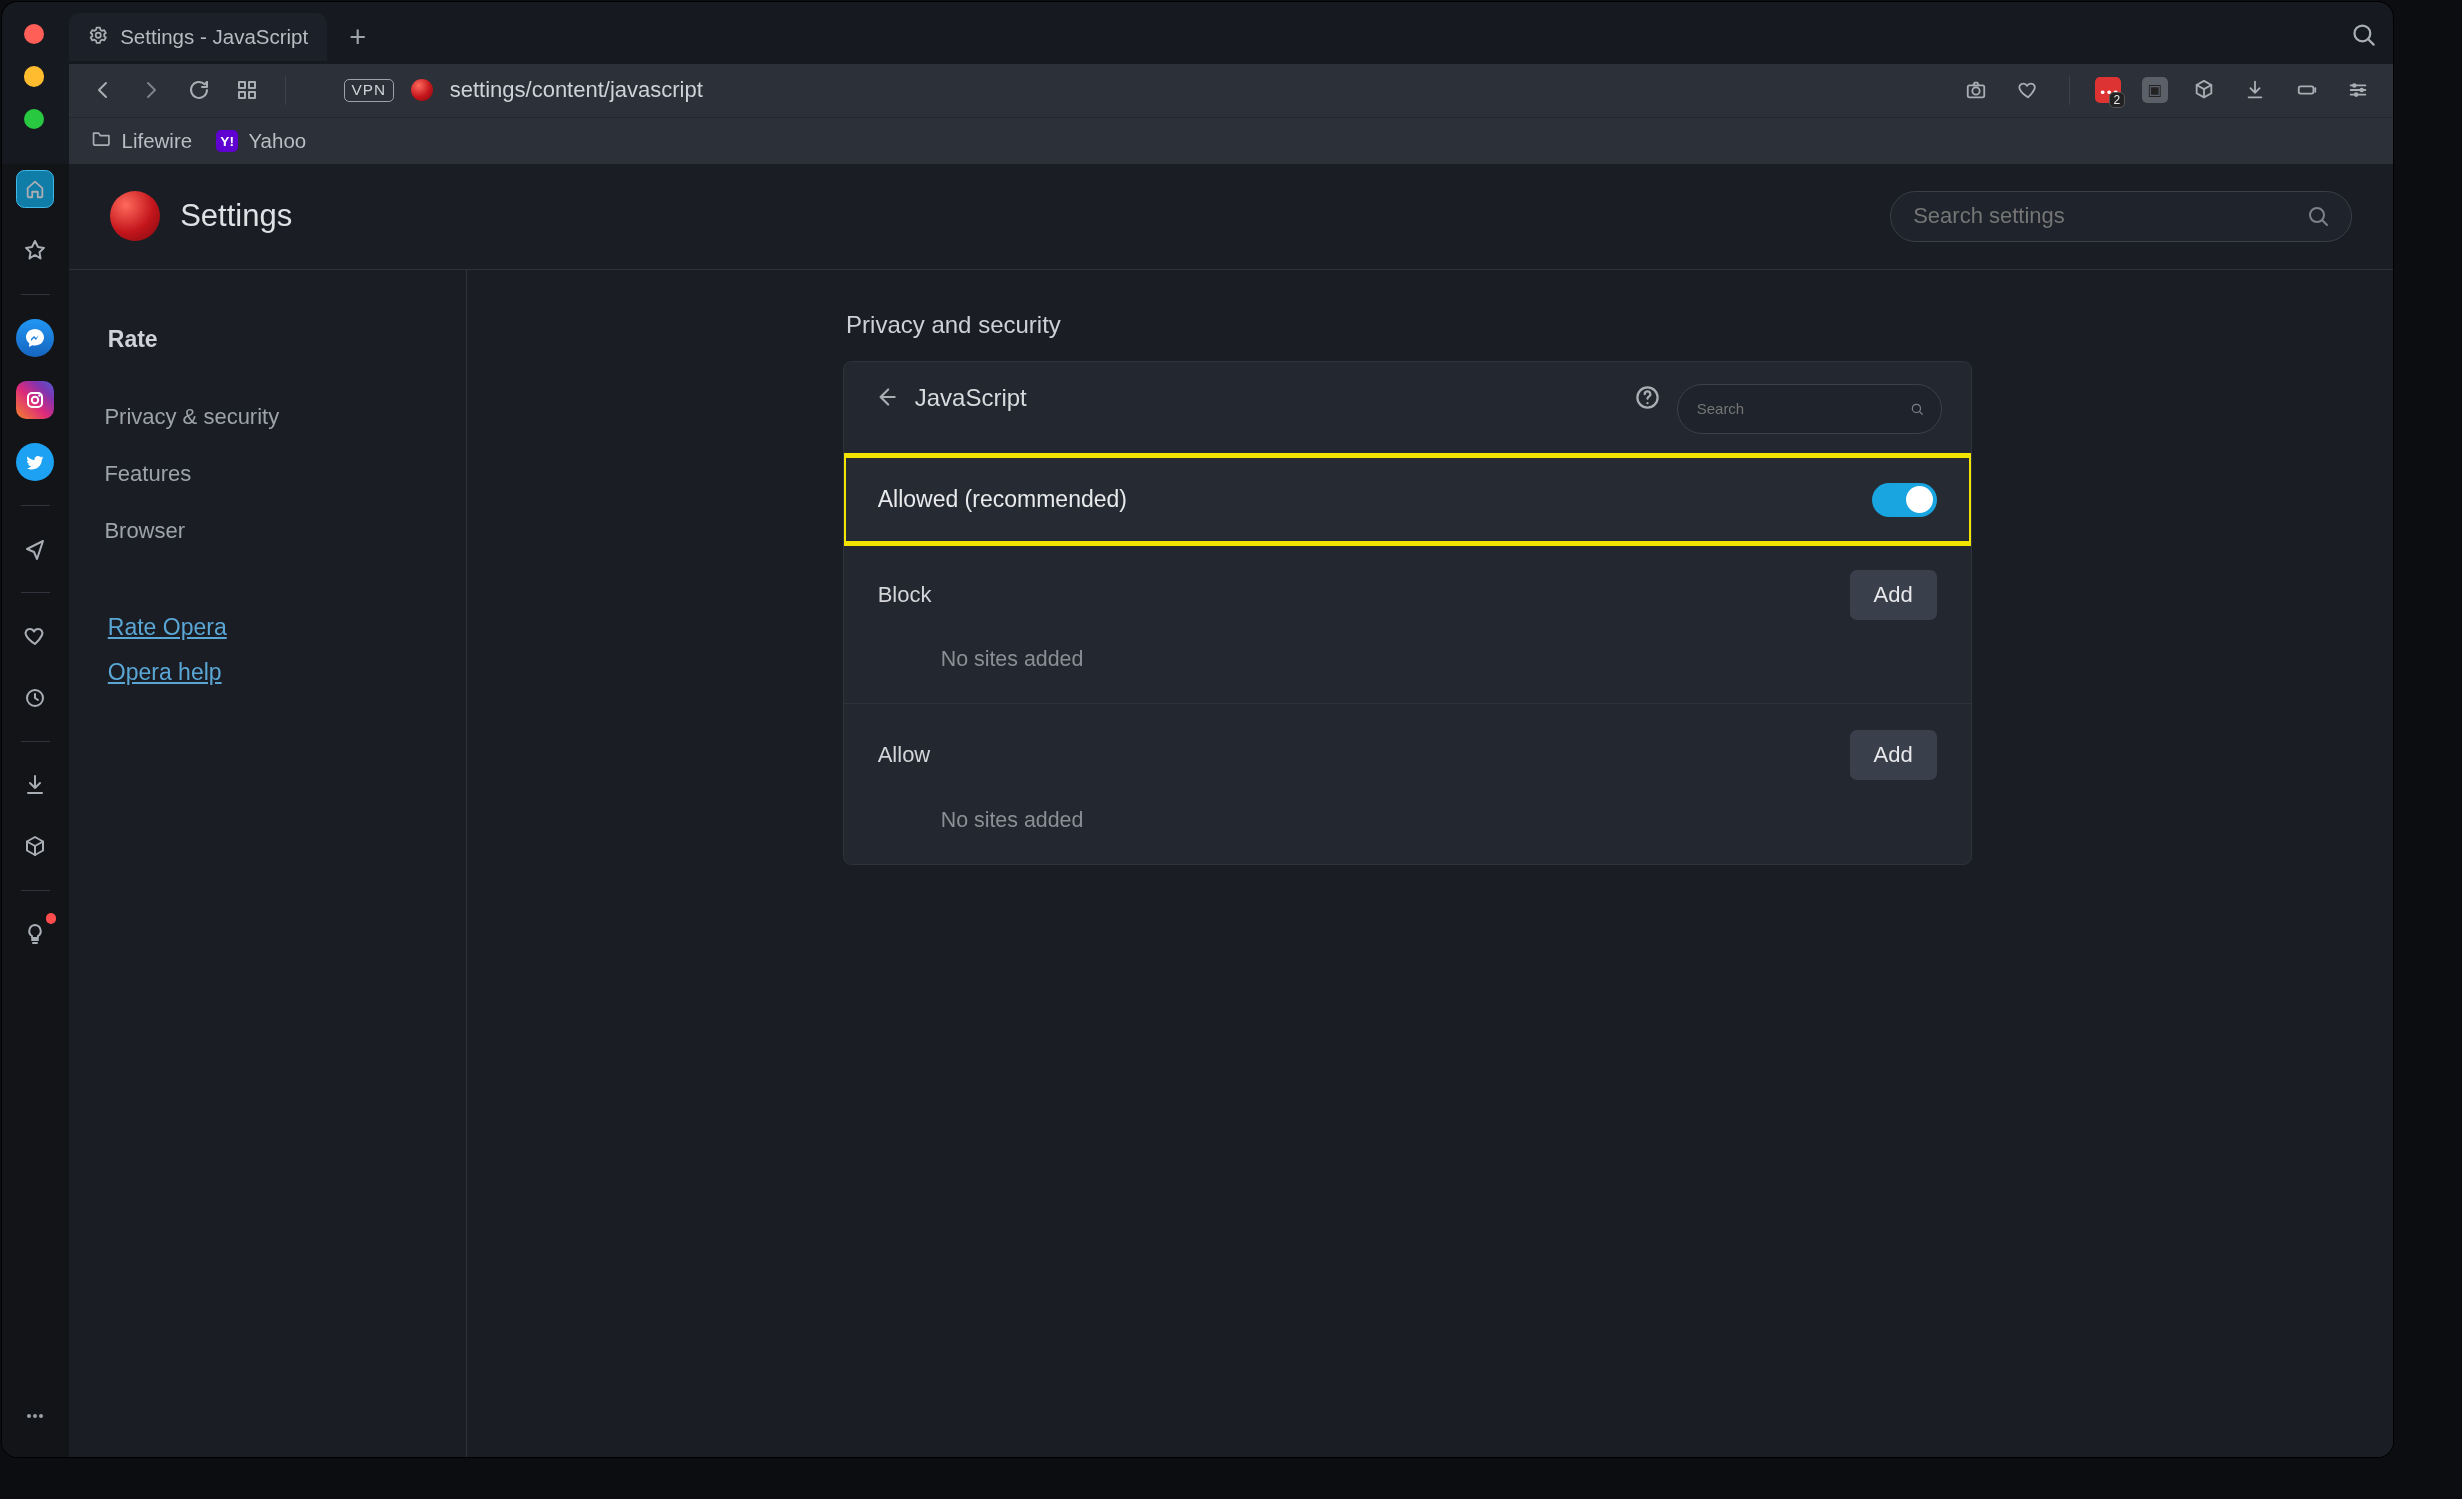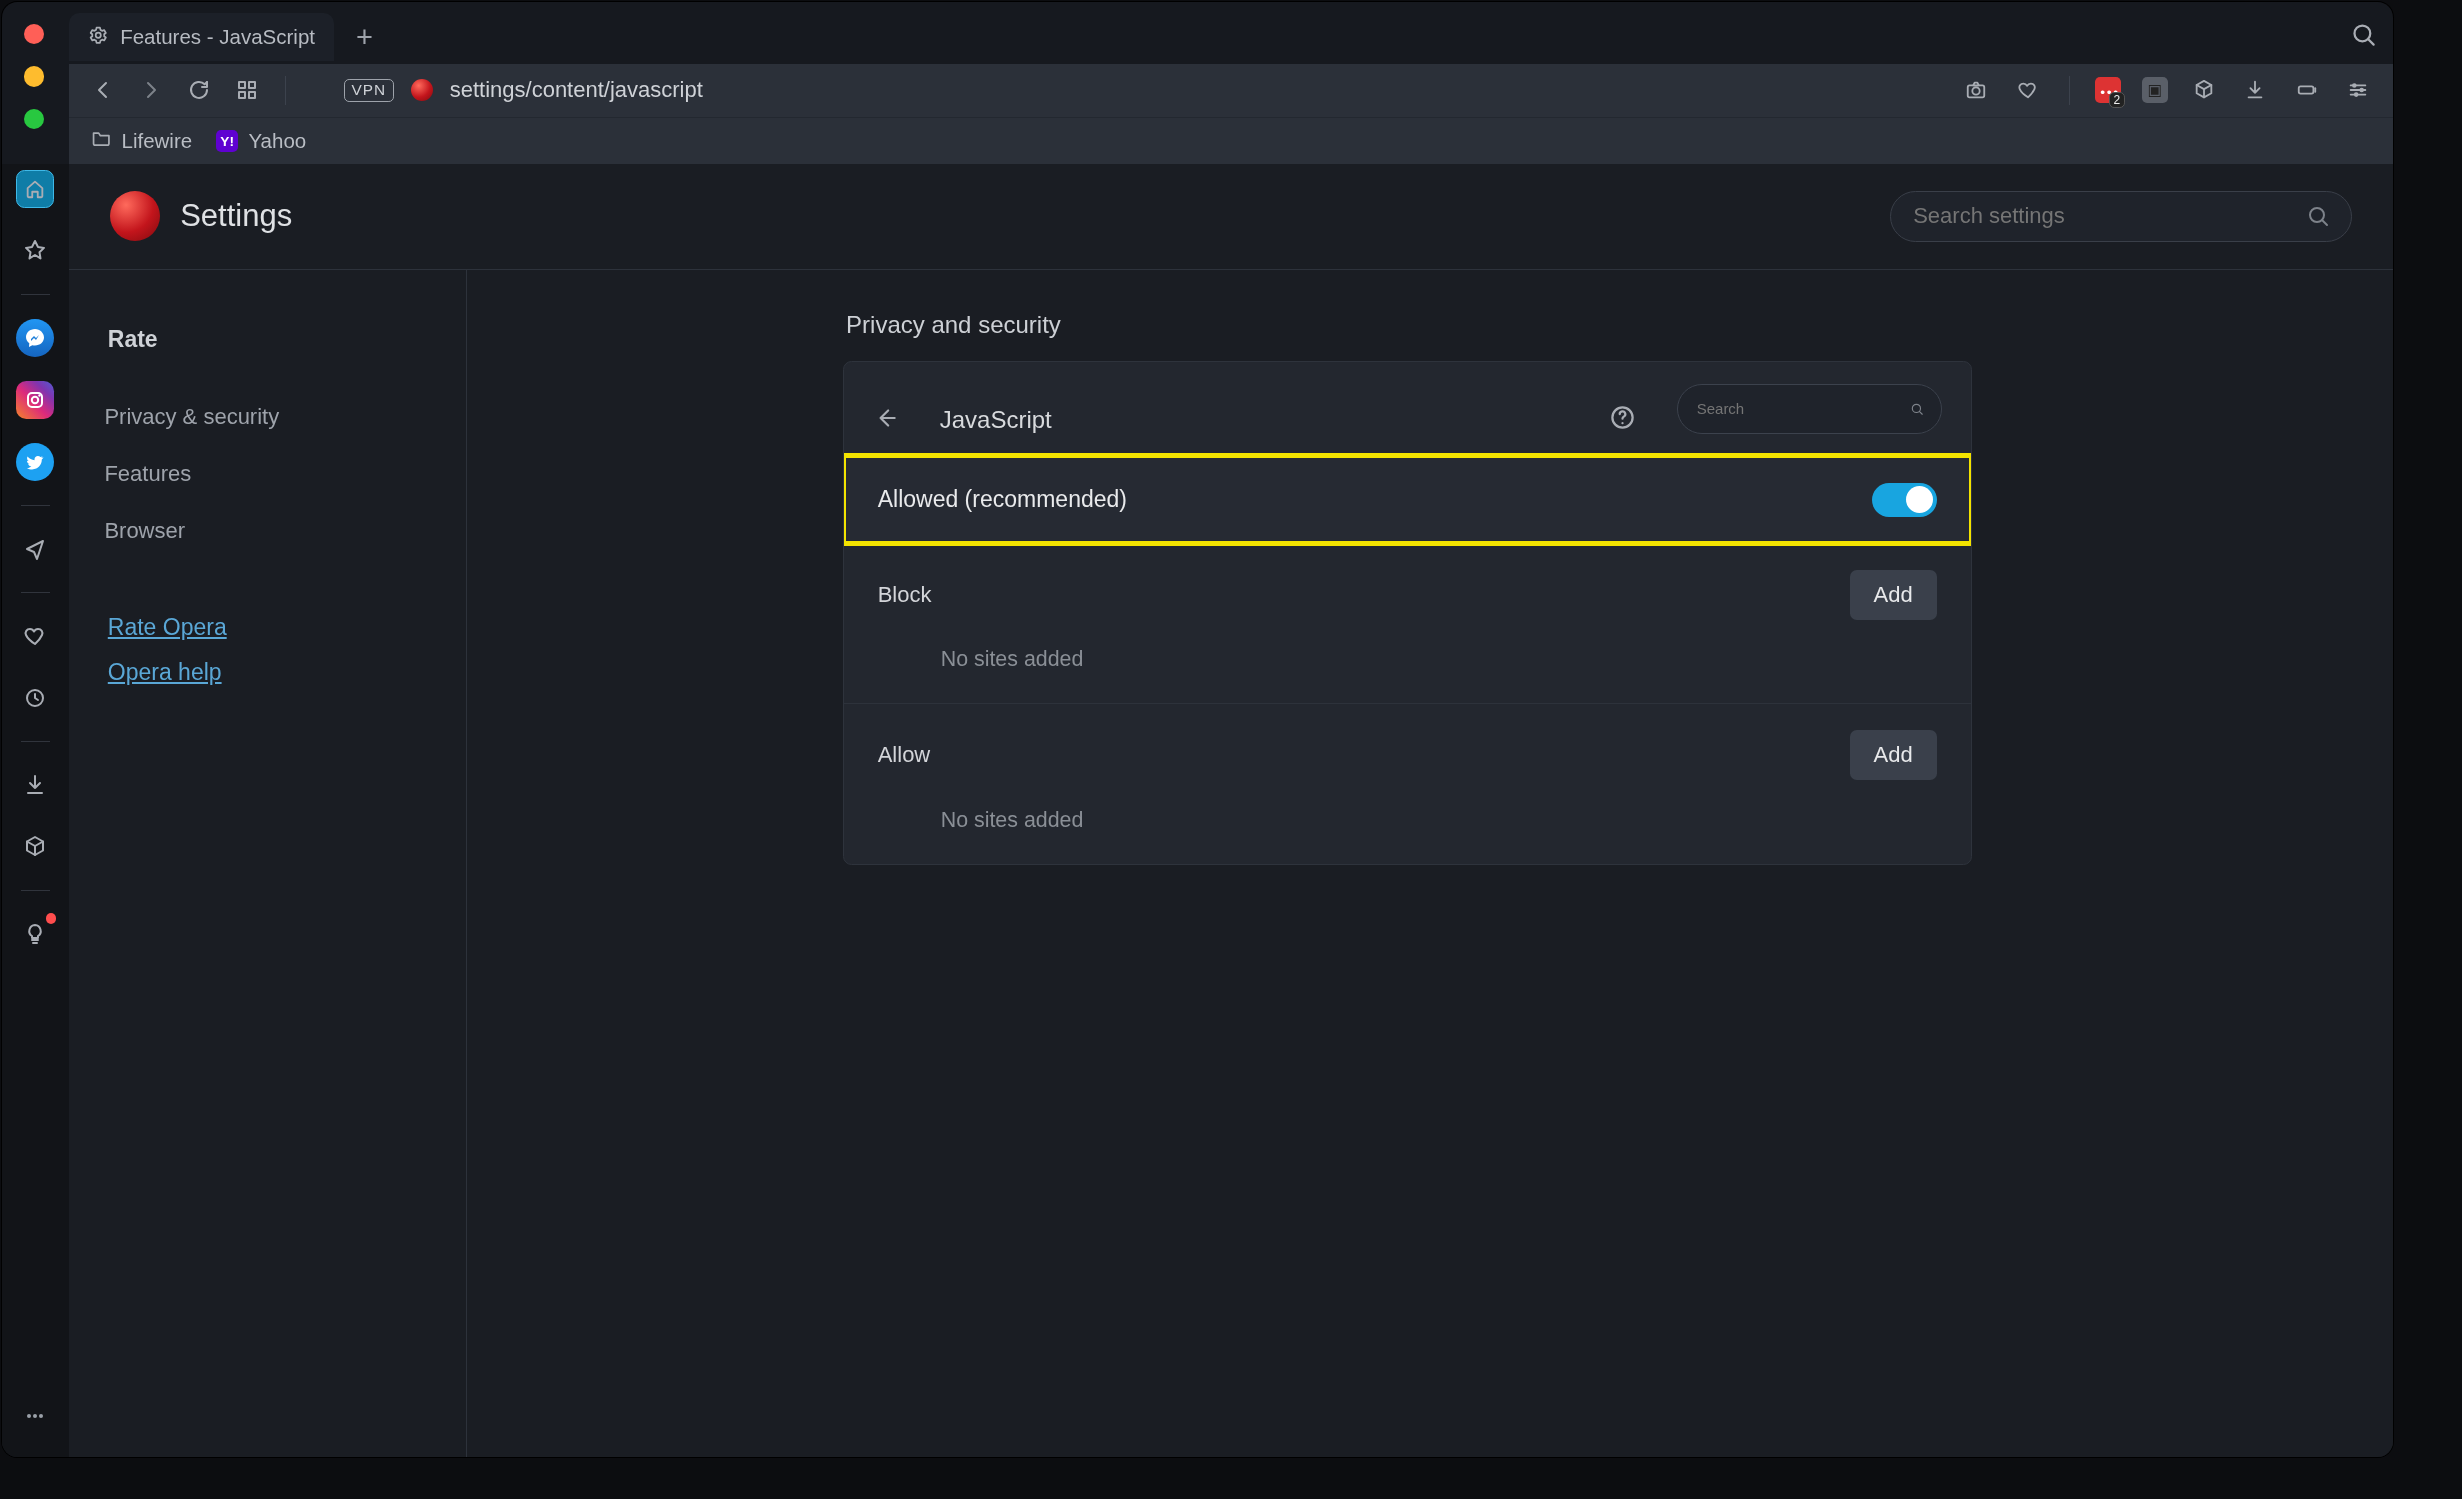--- a/index.html
+++ b/index.html
@@ -108,21 +108,21 @@
   .side-item{color:var(--text-secondary);font-size:23px; padding:12px 5.1px; display:flex; align-items:center; gap:12px;}
   .side-item.section{color:#cfd2d7; font-weight:600;}
   .side-item.link{color:var(--text-link); text-decoration:underline; padding-top:20.5px;}
   .chev{transform:rotate(180deg);}
   .side-sub{padding-left:1.7px; color:#9ea3ab; font-size:22px; padding-top:15.4px; padding-bottom:15.4px;}
 
   
   .main{ position:absolute; left:398px; top:106px; right:0; bottom:0; padding:41px 0 0 376px; }
   .section-title{ color:#cdd0d5; font-size:24px; margin:0 0 22px 3.4px;}
   .panel{ width:1129px; background:var(--bg-panel); border:0.9px solid #2e333c; border-radius:8.5px; overflow:hidden;}
-  .panel-head{ display:flex; align-items:flex-end; gap:41px; padding:22px 29px;}
+  .panel-head{ display:flex; align-items:flex-start; gap:16px; padding:22px 29px;}
   .back-arrow svg{width:26px;height:26px;}
   .panel-title{color:#d8dadd;font-size:24px;}
   .panel-head .spacer{flex:1;}
   .help-ico svg{width:27px;height:27px;}
   .panel-search{ width:265px; height:50px; background:#1f232b; border:0.9px solid #3c424d; border-radius:26px; display:flex; align-items:center; padding:0 17px; gap:12px;}
   .panel-search input{flex:1;background:transparent;border:none;outline:none;color:var(--text-secondary);font-size:15px;}
   .panel-search svg{width:22px;height:22px;stroke:#8b8f96;}
 
   .row{ display:flex; align-items:center; padding:26px 34px; border-top:0.9px solid #2d323b;}
   .row.hl{ background:var(--bg-row-hl); outline:5.1px solid var(--yellow); outline-offset:-2.6px;}
@@ -151,21 +151,21 @@
   </div>
 
   <div class="tabstrip">
     <div class="tab">
       <span class="gear-icon">
         <svg viewBox="0 0 24 24">
             <circle class="stroke" cx="12" cy="12" r="3"></circle>
             <path class="stroke" d="M19 12a7 7 0 0 0-.1-1.2l2-1.5-2-3.4-2.3 1a7 7 0 0 0-2-1.2L14 3h-4l-.6 2.7a7 7 0 0 0-2 1.2l-2.3-1-2 3.4 2 1.5A7 7 0 0 0 5 12c0 .4 0 .8.1 1.2l-2 1.5 2 3.4 2.3-1c.6.5 1.3.9 2 1.2L10 21h4l.6-2.7c.7-.3 1.4-.7 2-1.2l2.3 1 2-3.4-2-1.5c.1-.4.1-.8.1-1.2z"></path>
           </svg>
       </span>
-      <span>Features - JavaScript</span>
+      <span>Settings - JavaScript</span>
     </div>
     <span class="newtab">+</span>
   </div>
   <span class="tab-search">
     <svg viewBox="0 0 24 24">
         <circle class="stroke" cx="11" cy="11" r="7"></circle>
         <path class="stroke" d="M21 21l-5-5"></path>
       </svg>
   </span>
 

